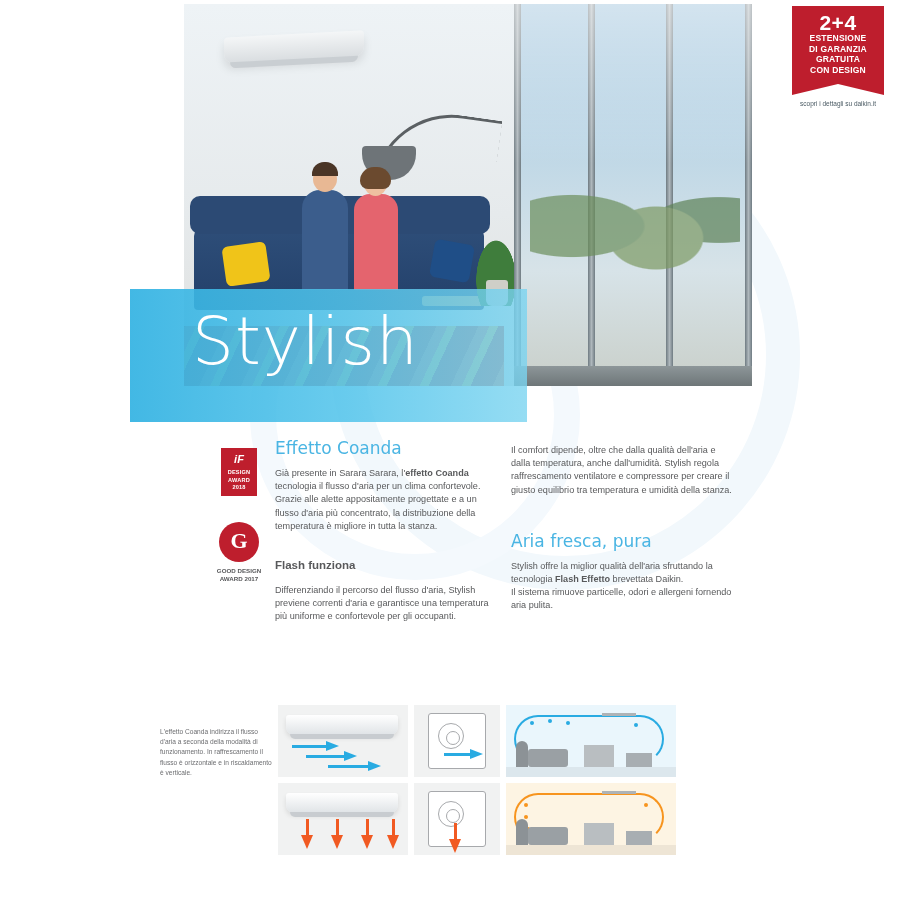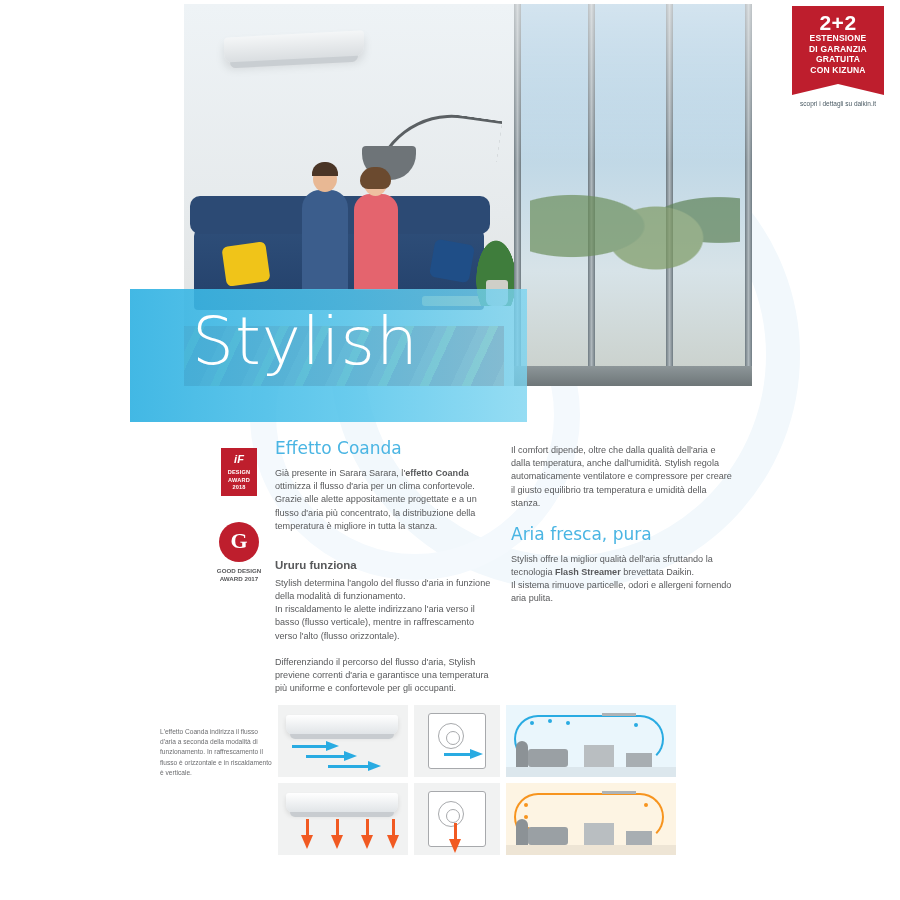--- a/index.html
+++ b/index.html
@@ -307,25 +307,25 @@
     <div class="mull" style="left:152px"></div>
     <div class="mull" style="left:231px"></div>
     <div class="sill"></div>
   </div>
   <div class="outside-tree"></div>
   <div class="sky-glow"></div>
 </div>
 
 <div class="badge">
   <div class="flag">
-    <div class="big">2+2</div>
+    <div class="big">2+4</div>
     <div class="l1">ESTENSIONE</div>
     <div class="l2">DI GARANZIA</div>
     <div class="l3">GRATUITA</div>
-    <div class="l4">CON KIZUNA</div>
+    <div class="l4">CON DESIGN</div>
   </div>
   <div class="sub">scopri i dettagli su daikin.it</div>
 </div>
 
 <div class="banner">
   <div class="title">Stylish</div>
 </div>
 
 <div class="content">
 
@@ -340,33 +340,31 @@
     </div>
     <div class="award">
       <div class="circ"></div>
       <div class="cap" style="white-space:pre-line">GOOD DESIGN
 AWARD 2017</div>
     </div>
   </div>
 
   <div class="colL">
     <h2 class="h">Effetto Coanda</h2>
-    <p class="t"><span>Già presente in Sarara Sarara, l'</span><b>effetto Coanda</b><span> ottimizza il flusso d'aria per un clima confortevole. Grazie alle alette appositamente progettate e a un flusso d'aria più concentrato, la distribuzione della temperatura è migliore in tutta la stanza.</span></p>
-
-    <h3 class="h3">Ururu funziona</h3>
-    <p class="t" style="white-space:pre-line">Stylish determina l'angolo del flusso d'aria in funzione della modalità di funzionamento.
-In riscaldamento le alette indirizzano l'aria verso il basso (flusso verticale), mentre in raffrescamento verso l'alto (flusso orizzontale).</p>
+    <p class="t"><span>Già presente in Sarara Sarara, l'</span><b>effetto Coanda</b><span> tecnologia il flusso d'aria per un clima confortevole. Grazie alle alette appositamente progettate e a un flusso d'aria più concentrato, la distribuzione della temperatura è migliore in tutta la stanza.</span></p>
+
+    <h3 class="h3">Flash funziona</h3>
     <p class="t" style="margin-top:13px">Differenziando il percorso del flusso d'aria, Stylish previene correnti d'aria e garantisce una temperatura più uniforme e confortevole per gli occupanti.</p>
   </div>
 
   <div class="colR">
-    <p class="t">Il comfort dipende, oltre che dalla qualità dell'aria e dalla temperatura, anche dall'umidità. Stylish regola automaticamente ventilatore e compressore per creare il giusto equilibrio tra temperatura e umidità della stanza.</p>
-
-    <h2 class="h" style="margin-top:14px">Aria fresca, pura</h2>
-    <p class="t"><span>Stylish offre la miglior qualità dell'aria sfruttando la tecnologia </span><b>Flash Streamer</b><span style="white-space:pre-line"> brevettata Daikin.
+    <p class="t">Il comfort dipende, oltre che dalla qualità dell'aria e dalla temperatura, anche dall'umidità. Stylish regola raffrescamento ventilatore e compressore per creare il giusto equilibrio tra temperatura e umidità della stanza.</p>
+
+    <h2 class="h" style="margin-top:34px">Aria fresca, pura</h2>
+    <p class="t"><span>Stylish offre la miglior qualità dell'aria sfruttando la tecnologia </span><b>Flash Effetto</b><span style="white-space:pre-line"> brevettata Daikin.
 Il sistema rimuove particelle, odori e allergeni fornendo aria pulita.</span></p>
   </div>
 </div>
 
 <div class="strip">
   <div class="caption">L'effetto Coanda indirizza il flusso d'aria a seconda della modalità di funzionamento. In raffrescamento il flusso è orizzontale e in riscaldamento è verticale.</div>
 
   <div class="grid">
 
     <div class="row">

